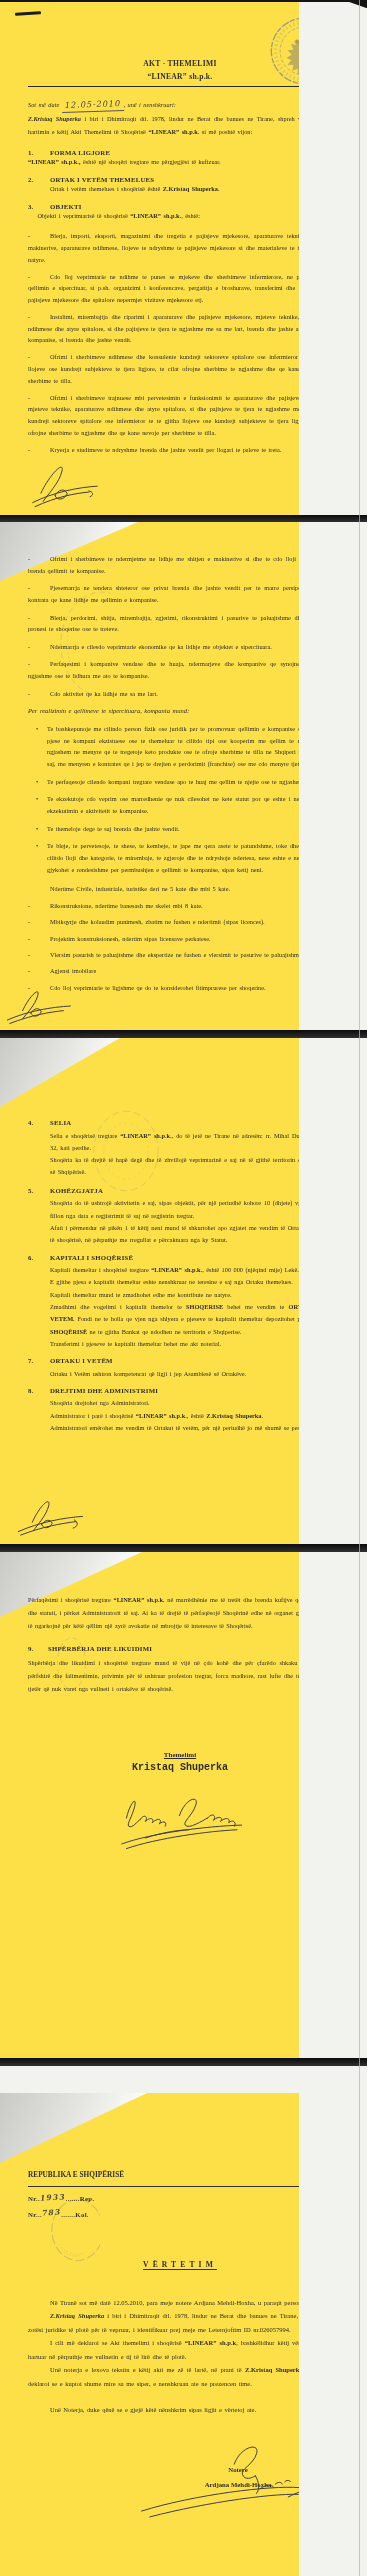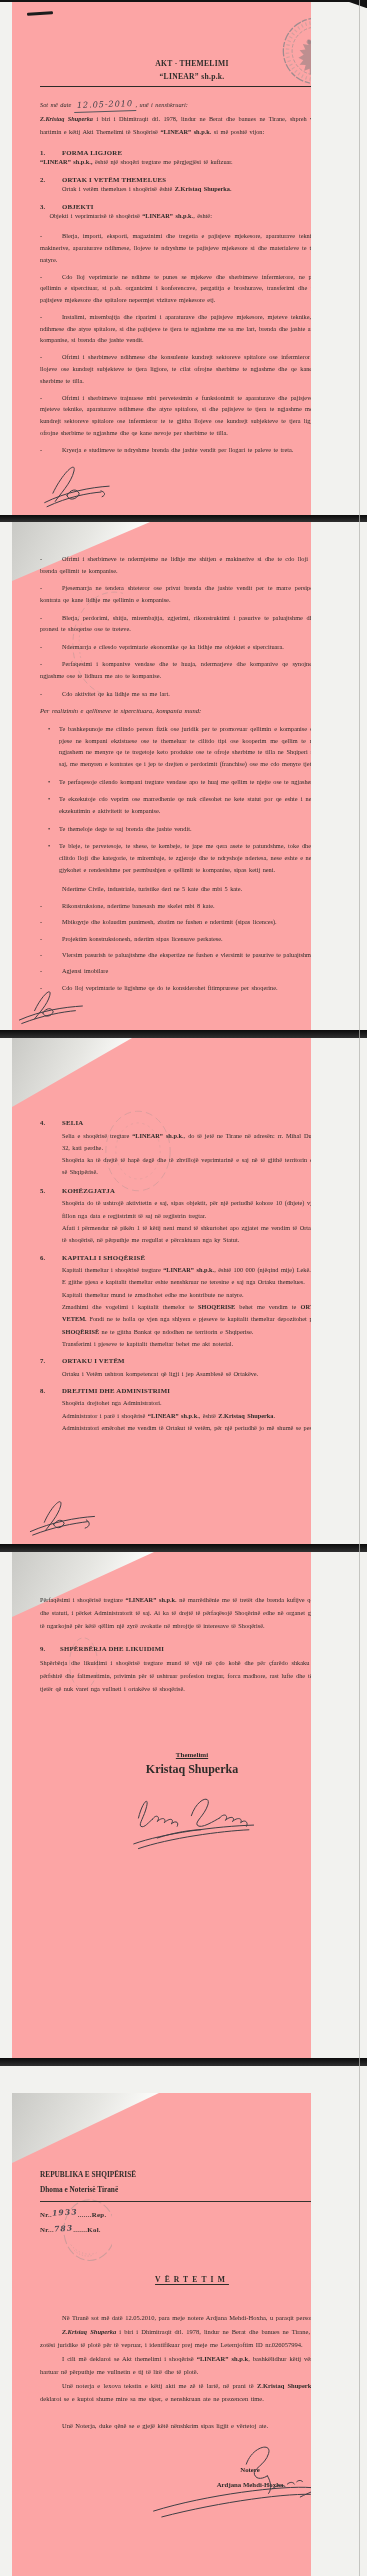--- a/index.html
+++ b/index.html
@@ -1,18 +1,18 @@
 <!DOCTYPE html>
 <html style="font-size:9.4px"><head>
 <meta charset="utf-8">
 <style>
   html,body{margin:0;padding:0;background:#ffffff;}
   #scan{position:relative;width:367px;height:2576px;background:#f2f2ef;overflow:hidden;
         font-family:"Liberation Serif","DejaVu Serif",serif;color:#2e2d2a;}
-  .page{position:absolute;left:12px;width:299px;background:#fca5a5;overflow:hidden;}
+  .page{position:absolute;left:0;width:299px;background:#fde047;overflow:hidden;}
   .band{position:absolute;left:0;width:367px;background:linear-gradient(to bottom,#0b0b0b,#303030);}
   .fold{position:absolute;left:0;top:0;background:linear-gradient(115deg,#c9c9c5 0%,#e6e6e2 50%,#fbfbf9 80%);
         clip-path:polygon(0 0,100% 0,0 100%);}
   .topline{position:absolute;top:0;left:0;width:367px;height:1.8px;background:#141414;}
   .corner-tr{position:absolute;top:0;right:0;width:23.5px;height:8.2px;background:#141414;
         clip-path:polygon(0 0,100% 0,100% 100%);}
   .edge-right{position:absolute;top:0;left:359px;width:1.2px;height:2576px;background:#b5b5b2;opacity:.75;z-index:40;}
   .mark-dash{position:absolute;left:15.3px;top:10.6px;width:26px;height:2.9px;background:#1c1c1c;transform:rotate(-4deg);border-radius:1.2px;}
   .content{position:relative;box-sizing:border-box;padding:0 35px 0 28px;width:367px;}
   .doc-title{ text-align:center;font-weight:bold;font-size:7.6px;letter-spacing:0.3px;line-height:13px;}
@@ -233,21 +233,21 @@
       <p class="body" style="line-height:13px;"><span>Përfaqësimi i shoqërisë tregtare </span><span class="b">“LINEAR” sh.p.k.</span><span> në marrëdhënie me të tretët dhe brenda kufijve që i njeh ligji dhe statuti, i përket Administratorit të saj. Ai ka të drejtë të përfaqësojë Shoqërinë edhe në organet gjyqësore apo të ngarkojnë për këtë qëllim një zyrë avokatie në mbrojtje të interesave të Shoqërisë.</span></p>
 
       <div class="gap22"></div>
       <p class="shead"><span class="snum" style="width:20px;">9.</span><span>SHPËRBËRJA DHE LIKUIDIMI</span></p>
       <div class="gap6"></div>
       <p class="body" style="line-height:13px;">Shpërbërja dhe likuidimi i shoqërisë tregtare mund të vijë në çdo kohë dhe për çfarëdo shkaku ligjor, duke përfshirë dhe falimentimin, privimin për të ushtruar profesion tregtar, forca madhore, rast lufte dhe të çdo faktori tjetër që nuk varet nga vullneti i ortakëve të shoqërisë.</p>
 
       <div style="height:56px;"></div>
       <p class="center b" style="font-size:7px;text-decoration:underline;text-underline-offset:1.2px;">Themelimi</p>
       <div class="gap6"></div>
-      <p class="center b" style="font-size:12px;">Kristaq Shuperka</p>
+      <p class="center b" style="font-size:10px;font-family:Liberation Mono, monospace;">Kristaq Shuperka</p>
     </div>
 
     <div class="sig" style="left:110px;top:240px;">
       <svg width="141" height="65" viewBox="0 0 240 110">
         <path d="M28 44 C34 18 46 6 42 24 C38 42 28 54 32 58 C38 62 46 50 52 46"></path>
         <path d="M52 46 c6 -10 14 -4 8 4 c8 -8 16 -6 12 2 c8 -8 18 -8 12 2 c6 -6 14 -4 10 4"></path>
         <path d="M118 40 C128 10 152 4 146 22 C140 40 124 50 128 56 C134 64 158 48 166 44"></path>
         <path d="M166 44 c8 -10 16 -4 10 4 c8 -8 18 -6 12 2 c8 -8 18 -6 14 2 c6 -6 14 -2 10 6"></path>
         <path d="M20 88 C70 70 160 58 224 56"></path>
         <path d="M28 96 C80 78 170 66 216 64"></path>
@@ -265,21 +265,20 @@
     <div class="stampfaint" style="position:absolute;left:41px;top:105px;opacity:.42;">
       <svg width="59" height="70" viewBox="0 0 100 120">
         <ellipse cx="62" cy="55" rx="44" ry="52" stroke-width="1.8" stroke-dasharray="16 5"></ellipse>
         <path d="M30 80 c10 14 30 20 44 14" stroke-width="1.2" stroke-dasharray="2 4"></path>
         <path d="M36 90 c8 8 22 12 32 8" stroke-width="1.2" stroke-dasharray="2 3"></path>
       </svg>
     </div>
 
     <div class="content" style="padding-top:74px;">
       <p class="p5head">REPUBLIKA E SHQIPËRISË</p>
-      <p class="p5head">Dhoma e Noterisë Tiranë</p>
       <div class="gap6"></div>
       <div class="rule-thin"></div>
       <div class="gap8"></div>
       <p class="nrline"><span>Nr..</span><span class="handnum">1933</span><span>.......</span><span>Rep.</span></p>
       <p class="nrline"><span>Nr...</span><span class="handnum">783</span><span>.......</span><span>Kol.</span></p>
 
       <div style="height:38px;"></div>
       <p class="center vtitle">VËRTETIM</p>
 
       <div style="height:27px;"></div>

